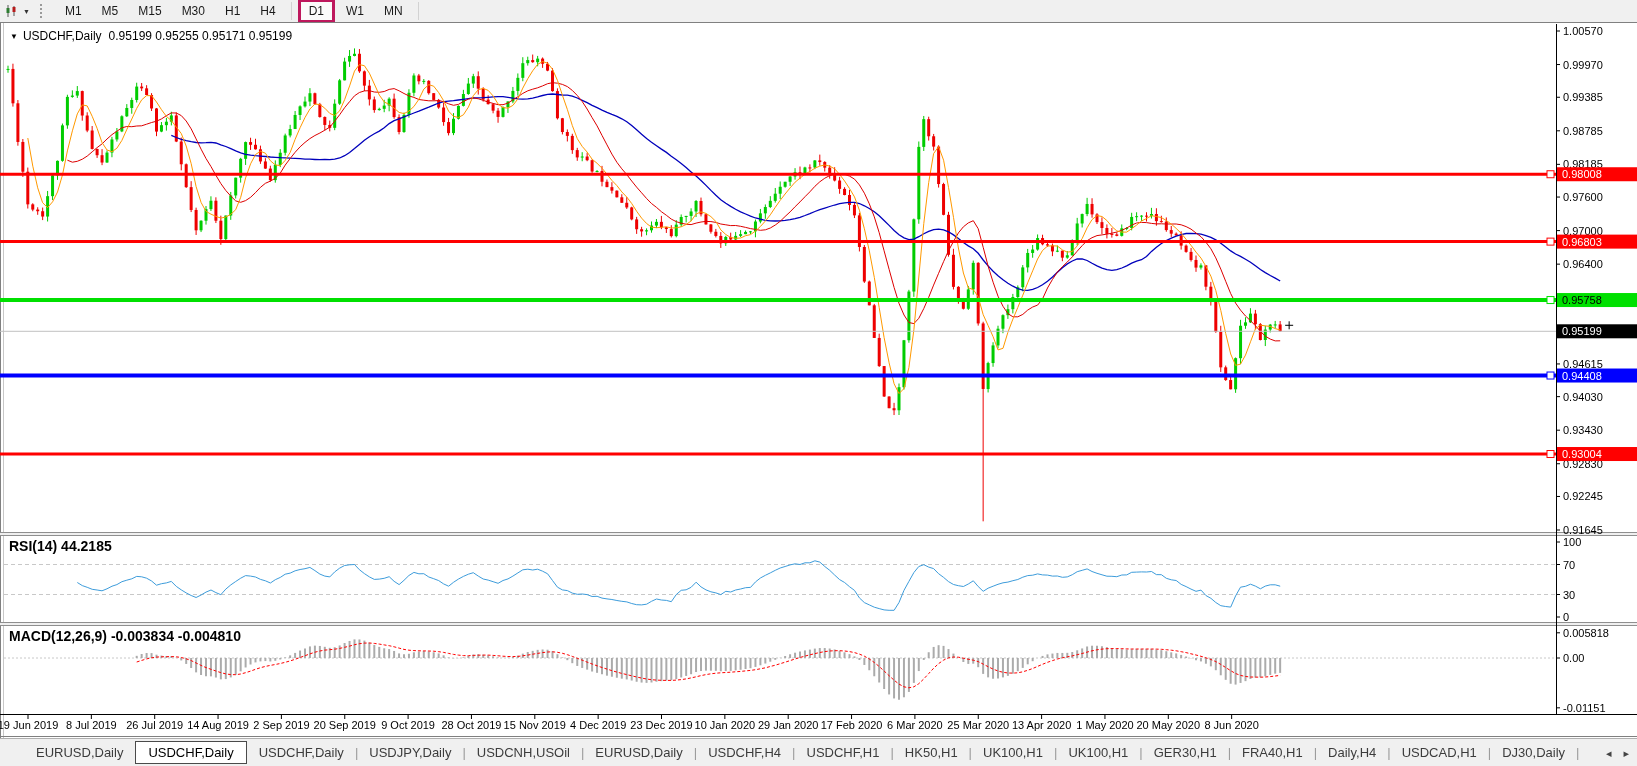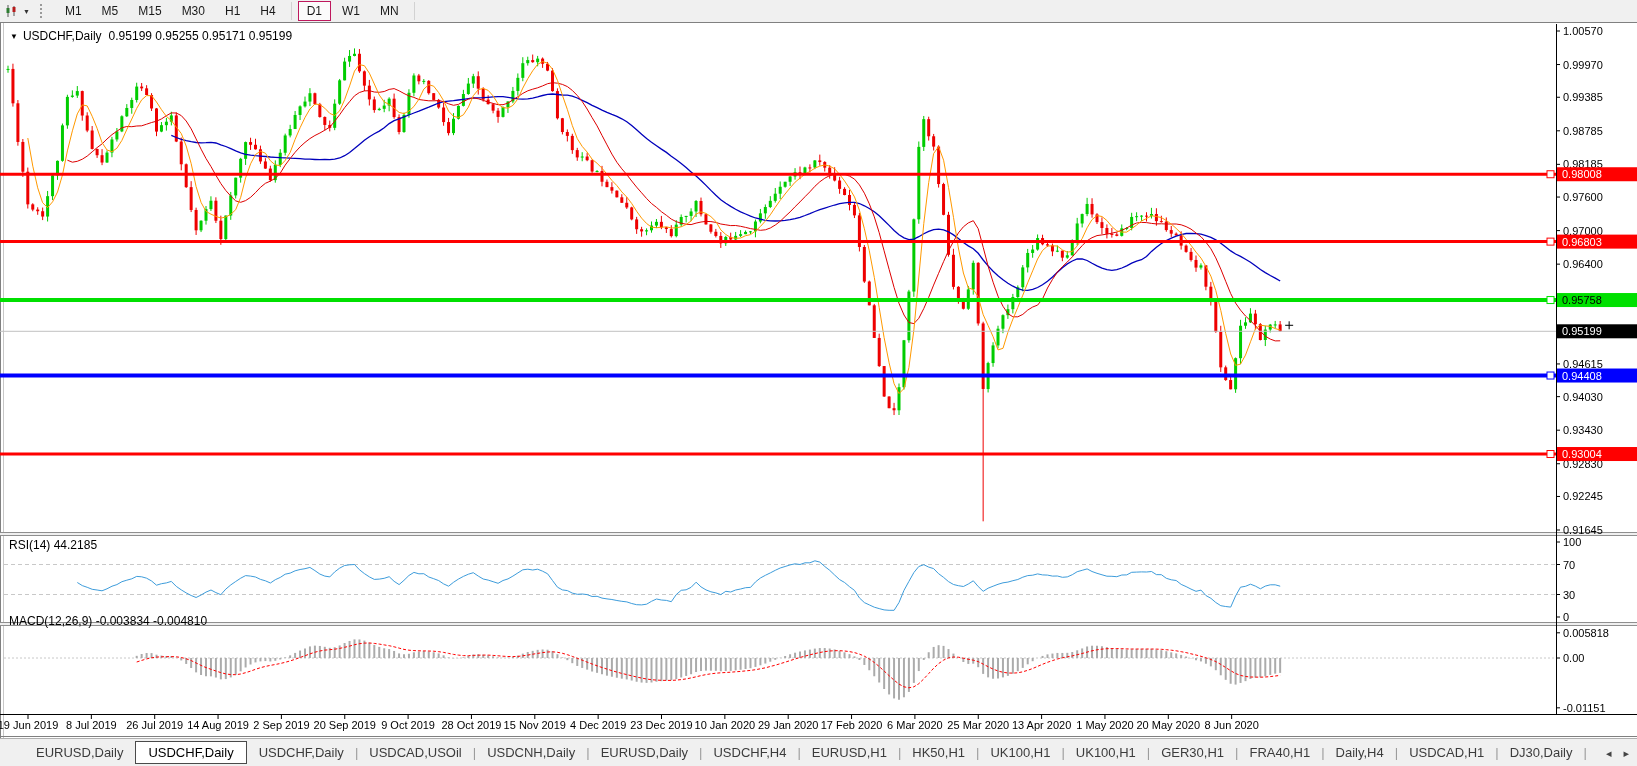--- a/index.html
+++ b/index.html
@@ -5,29 +5,29 @@
   html,body{margin:0;padding:0;}
   body{width:1637px;height:766px;background:#f0f0f0;font-family:"Liberation Sans",sans-serif;position:relative;overflow:hidden;}
   
   .toolbar{height:22px;display:flex;align-items:center;background:#f0f0f0;}
   .tool-group{display:flex;align-items:center;padding:0 2px 0 4px;}
   .tool-icon{width:16px;height:16px;display:inline-block;}
   .tool-caret{font-size:7px;color:#333;margin-left:3px;}
   .grip{width:3px;height:14px;margin:0 10px 0 8px;border-left:2px dotted #9a9a9a;}
   .tf-group{display:flex;align-items:center;height:32px;}
   .tf{font-size:12px;color:#1a1a1a;padding:2px 8px;margin:0 1px;border:1px solid transparent;cursor:default;}
-  .tf.active{background:#fbfbfb;border:1px solid #be185d;}
+  .tf.active{background:#fbfbfb;border:3px solid #be185d;}
   .vsep{width:1px;height:18px;background:#d2d2d2;margin:0 5px;}
   
   .chart-window{position:absolute;top:22px;left:0;width:1637px;height:716px;background:#ffffff;}
   #chart-svg{position:absolute;top:0;left:0;}
   .chart-title{position:absolute;top:7px;left:10px;font-size:12px;color:#000;white-space:nowrap;}
   .chart-title .caret{font-size:8px;margin-right:5px;vertical-align:1px;color:#000;}
   .chart-title .ohlc{margin-left:7px;}
-  .pane-label{position:absolute;left:9px;font-size:12px;color:#000;white-space:nowrap;}
+  .pane-label{position:absolute;left:9px;font-size:14px;color:#000;white-space:nowrap;font-weight:bold;}
   
   .tabbar{position:absolute;bottom:0;left:0;width:1637px;height:28px;box-sizing:border-box;background:#f0f0f0;border-top:1px solid #b0b0b0;display:flex;align-items:center;padding-left:26px;font-size:13px;color:#3c3c3c;margin-top:32px;}
   .tabs{display:flex;align-items:center;}
   .tab{padding:4px 10px;white-space:nowrap;cursor:default;}
   .tab.active{background:#ffffff;border:1px solid #4a4a4a;color:#000;padding:3px 12px;margin:0 2px;}
   .tabsep{color:#9a9a9a;margin:0 1px;}
   .tab-arrows{position:absolute;right:8px;top:8px;font-size:11px;color:#444;}
   .tab-arrows span{margin-left:9px;}
 </style>
 </head>
@@ -964,38 +964,38 @@
         <line x1="1168.3" y1="693" x2="1168.3" y2="697" stroke="#000"></line>
         <text x="1168.3" y="707" text-anchor="middle" font-size="11" font-family="Liberation Sans, sans-serif" fill="#000">20 May 2020</text>
         <line x1="1231.65" y1="693" x2="1231.65" y2="697" stroke="#000"></line>
         <text x="1231.65" y="707" text-anchor="middle" font-size="11" font-family="Liberation Sans, sans-serif" fill="#000">8 Jun 2020</text>
       </g>
     </svg>
   <div class="chart-title">
     <span class="caret">▼</span><span>USDCHF,Daily</span><span class="ohlc">0.95199 0.95255 0.95171 0.95199</span>
   </div>
   <div class="pane-label" style="top:516px">RSI(14) 44.2185</div>
-  <div class="pane-label" style="top:592px">MACD(12,26,9) -0.003834 -0.004810</div>
+  <div class="pane-label" style="top:606px">MACD(12,26,9) -0.003834 -0.004810</div>
 </div>
 
 <div class="tabbar">
   <div class="tabs" id="tabs-container">
       <span class="tab">EURUSD,Daily</span>
       <span class="tab active">USDCHF,Daily</span>
       <span class="tab">USDCHF,Daily</span>
       <span class="tabsep">|</span>
-      <span class="tab">USDCAD,USOil</span>
-      <span class="tabsep">|</span>
-      <span class="tab">USDCNH,Daily</span>
+      <span class="tab">USDJPY,Daily</span>
+      <span class="tabsep">|</span>
+      <span class="tab">USDCNH,USOil</span>
       <span class="tabsep">|</span>
       <span class="tab">EURUSD,Daily</span>
       <span class="tabsep">|</span>
       <span class="tab">USDCHF,H4</span>
       <span class="tabsep">|</span>
-      <span class="tab">EURUSD,H1</span>
+      <span class="tab">USDCHF,H1</span>
       <span class="tabsep">|</span>
       <span class="tab">HK50,H1</span>
       <span class="tabsep">|</span>
       <span class="tab">UK100,H1</span>
       <span class="tabsep">|</span>
       <span class="tab">UK100,H1</span>
       <span class="tabsep">|</span>
       <span class="tab">GER30,H1</span>
       <span class="tabsep">|</span>
       <span class="tab">FRA40,H1</span>

